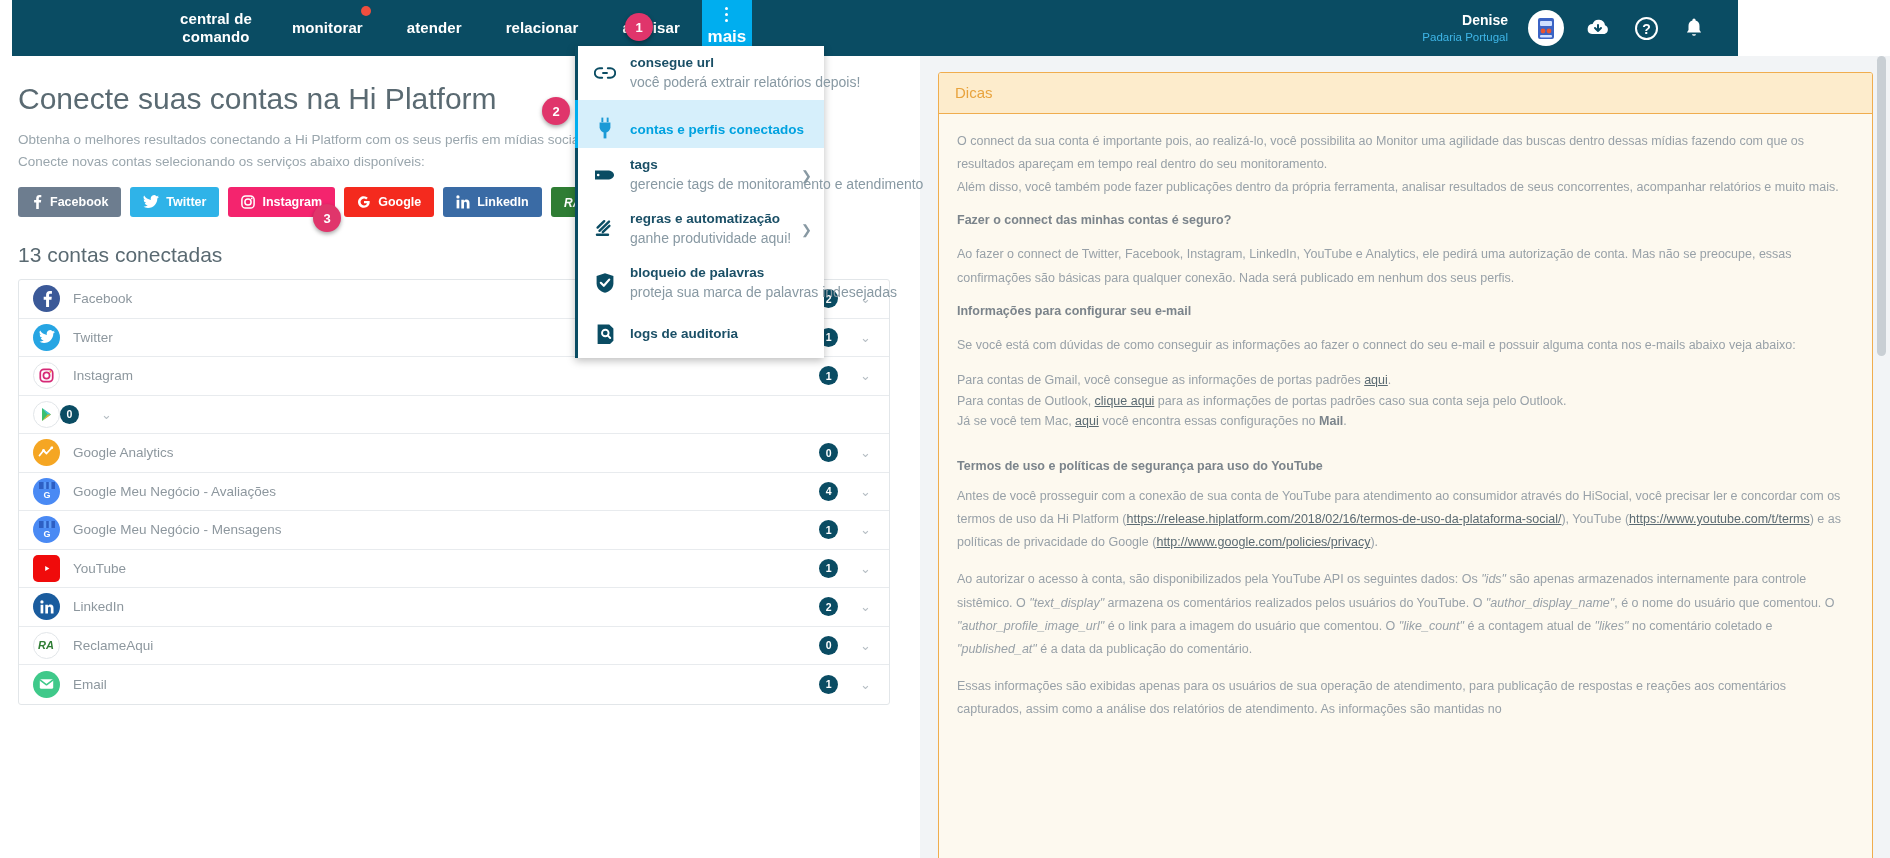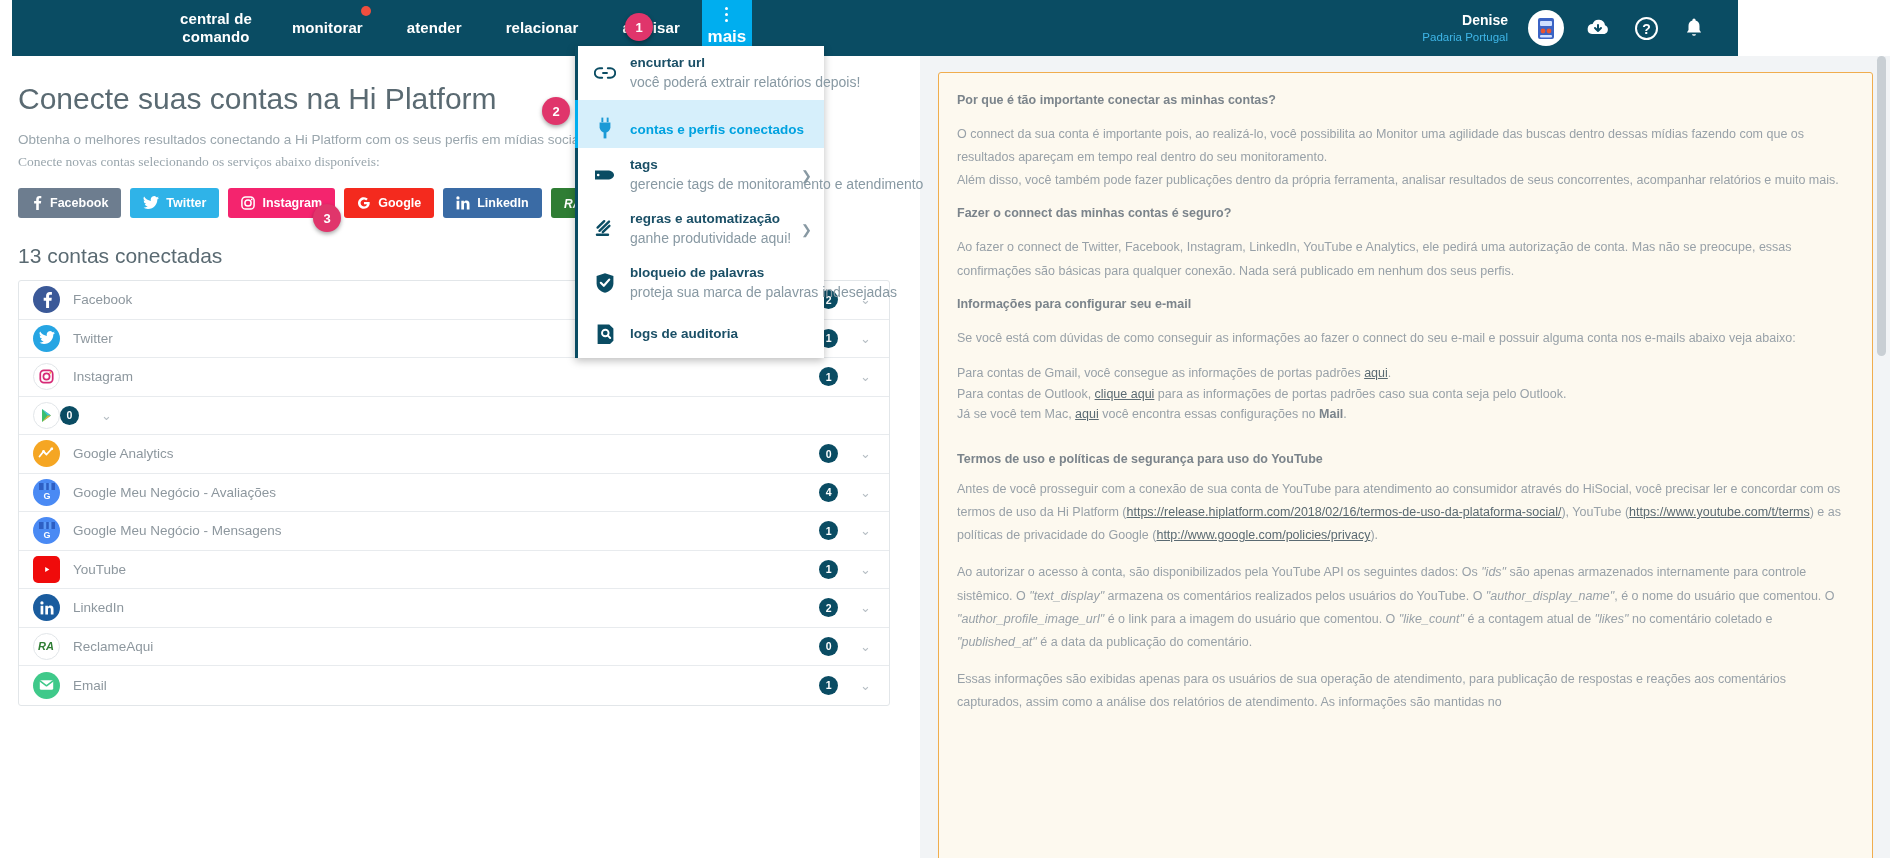--- a/index.html
+++ b/index.html
@@ -89,21 +89,21 @@
   .dd-text { flex: 1; min-width: 0; }
   .dd-title { font-size: 13.5px; font-weight: bold; color: #1a4f66; line-height: 1.25; }
   .dd-item.active .dd-title { color: #00a2e0; }
   .dd-sub { font-size: 14px; color: #8899a3; line-height: 1.3; margin-top: 1px; white-space: nowrap; }
   .dd-arrow { color: #8899a3; font-size: 13px; flex: 0 0 10px; }
 
   
   .content { position: absolute; left: 0; top: 56px; width: 920px; height: 802px; padding: 26px 0 8px 18px; }
   .page-title { font-size: 30px; color: #5a6a72; font-weight: normal; }
   .page-sub { font-size: 13.5px; color: #9aa6ad; margin-top: 16px; }
-  .page-sub2 { font-size: 13.5px; color: #9aa6ad; margin-top: 7px; font-family: Liberation Serif, serif; }
+  .page-sub2 { font-size: 13.5px; color: #9aa6ad; margin-top: 7px; }
 
   .svc-row { display: flex; gap: 9px; margin-top: 18px; flex-wrap: nowrap; }
   .svc-btn {
     height: 30px; border-radius: 3px; color: #fff;
     display: flex; align-items: center; gap: 7px;
     padding: 0 13px; font-size: 12.5px; font-weight: bold;
     cursor: pointer; white-space: nowrap; border: none;
     font-family: "Liberation Sans", sans-serif;
   }
   .svc-glyph { font-size: 14px; display: flex; align-items: center; }
@@ -227,21 +227,21 @@
 
   <div class="dd-item">
     <span class="dd-icon">
       <svg width="22" height="16" viewBox="0 0 22 16">
         <path d="M9 8h4" stroke="#0a4c63" stroke-width="1.9" stroke-linecap="round"></path>
         <path d="M8.2 3.2H5.6A4.8 4.8 0 0 0 5.6 12.8h2.6" fill="none" stroke="#0a4c63" stroke-width="1.9" stroke-linecap="round"></path>
         <path d="M13.8 3.2h2.6a4.8 4.8 0 0 1 0 9.6h-2.6" fill="none" stroke="#0a4c63" stroke-width="1.9" stroke-linecap="round"></path>
       </svg>
     </span>
     <span class="dd-text">
-      <span class="dd-title" style="display:block">encurtar url</span>
+      <span class="dd-title" style="display:block">consegue url</span>
       <span class="dd-sub" style="display:block">você poderá extrair relatórios depois!</span>
     </span>
   </div>
 
   <div class="dd-item active">
     <span class="dd-icon">
       <svg width="18" height="22" viewBox="0 0 18 22">
         <rect x="5.4" y="0.6" width="1.9" height="4.6" fill="#1a9ad6"></rect>
         <rect x="10.7" y="0.6" width="1.9" height="4.6" fill="#1a9ad6"></rect>
         <path d="M3.6 5.6h10.8v4.6a5.4 5.4 0 0 1-10.8 0z" fill="#1a9ad6"></path>
@@ -518,22 +518,24 @@
       <span class="acct-name">Email</span>
       <span class="acct-badge">1</span>
       <span class="chev">⌄</span>
     </div>
 
   </div>
 </div>
 
 <div class="rail">
   <div class="tips">
+    <div class="tips-head">
+      <span class="tips-head-t">Dicas</span>
+    </div>
     <div class="tips-body">
-      <div class="tip-h">Por que é tão importante conectar as minhas contas?</div>
       <div class="tip-p" style="margin-bottom:0">O connect da sua conta é importante pois, ao realizá-lo, você possibilita ao Monitor uma agilidade das buscas dentro dessas mídias fazendo com que os resultados apareçam em tempo real dentro do seu monitoramento.</div>
       <div class="tip-p">Além disso, você também pode fazer publicações dentro da própria ferramenta, analisar resultados de seus concorrentes, acompanhar relatórios e muito mais.</div>
 
       <div class="tip-h">Fazer o connect das minhas contas é seguro?</div>
       <div class="tip-p">Ao fazer o connect de Twitter, Facebook, Instagram, LinkedIn, YouTube e Analytics, ele pedirá uma autorização de conta. Mas não se preocupe, essas confirmações são básicas para qualquer conexão. Nada será publicado em nenhum dos seus perfis.</div>
 
       <div class="tip-h">Informações para configurar seu e-mail</div>
       <div class="tip-p">Se você está com dúvidas de como conseguir as informações ao fazer o connect do seu e-mail e possuir alguma conta nos e-mails abaixo veja abaixo:</div>
 
       <div class="tip-p tight" style="margin-bottom:2px"><span>Para contas de Gmail, você consegue as informações de portas padrões </span><a href="#">aqui</a><span>.</span></div>

